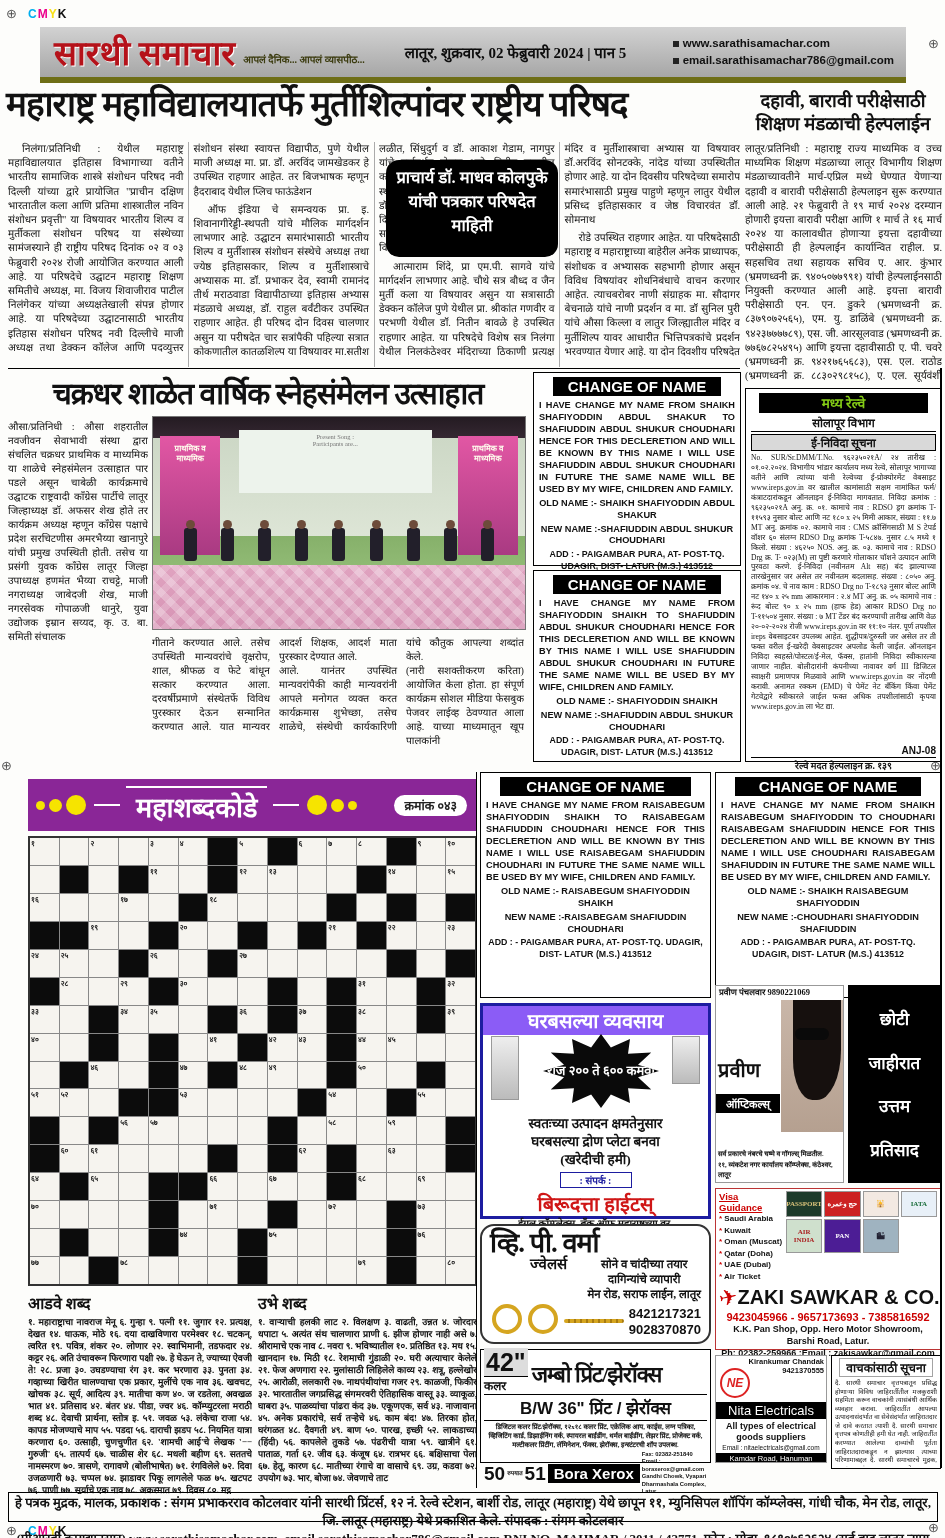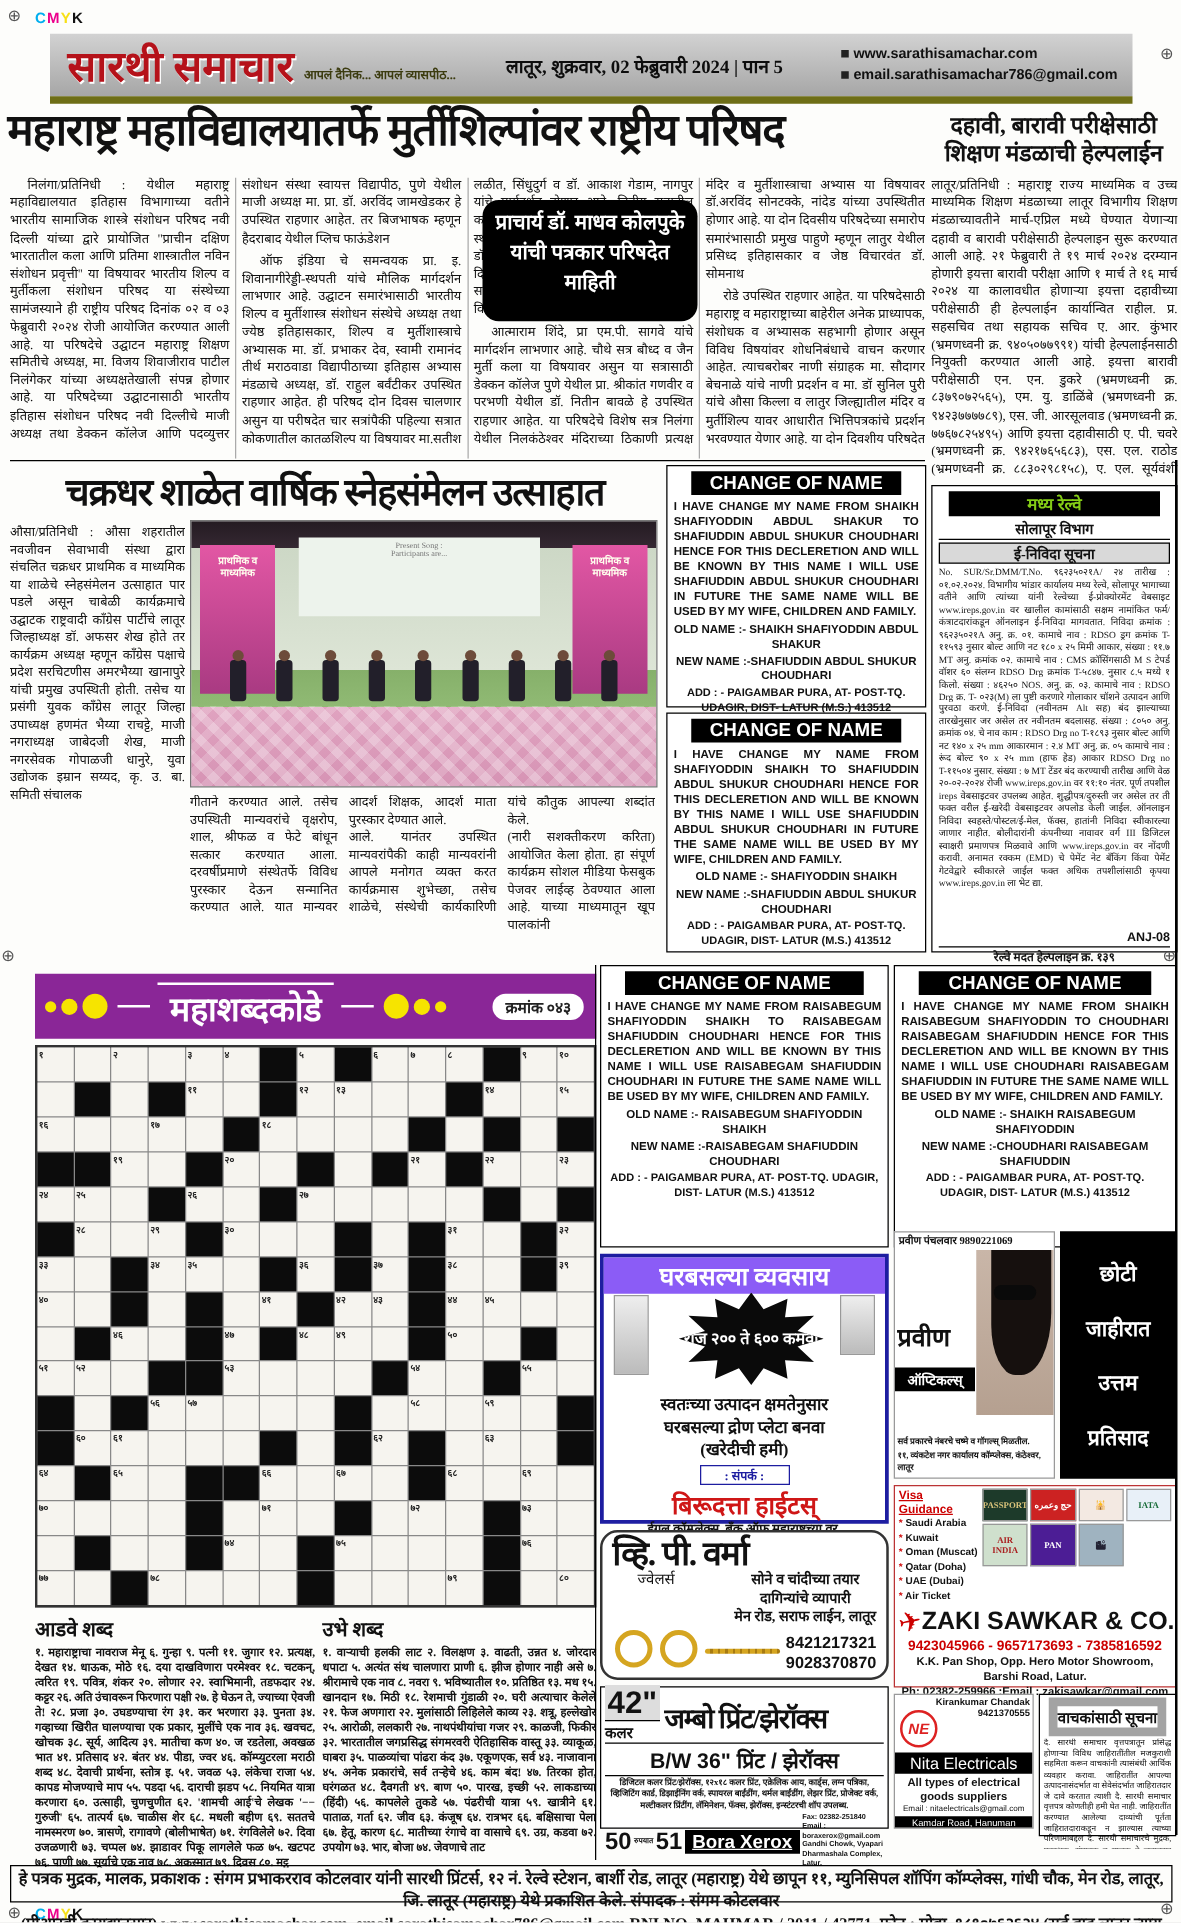--- a/index.html
+++ b/index.html
@@ -106,39 +106,39 @@
   .tower{position:absolute;width:26px;background:linear-gradient(#eee,#bbb);border:1px solid #999;}
   .ghar-l1{margin-top:80px;text-align:center;font-size:13.5px;font-weight:bold;line-height:1.35;}
   .ghar-contact{width:70px;margin:2px auto;border:1.5px solid #1d1da0;text-align:center;font-size:10px;font-weight:bold;color:#1d1da0;}
   .ghar-name{text-align:center;color:#cf1616;font-size:20px;font-weight:bold;}
   .ghar-addr{text-align:center;font-size:10.3px;font-weight:bold;line-height:1.3;}
   .ghar-addr b{color:#1d1da0;font-size:11.5px;}
 
   
   .varma{left:480px;top:1224px;width:231px;height:120px;border:2px solid #333;border-radius:14px;box-sizing:border-box;background:#fff;padding:4px 8px;}
   .varma-name{font-size:27px;font-weight:bold;letter-spacing:-1px;float:left;line-height:1;}
-  .varma-sub{font-size:12px;font-weight:normal;clear:left;float:left;margin-left:20px;line-height:1;}
+  .varma-sub{font-size:15px;font-weight:bold;clear:left;float:left;margin-left:40px;line-height:1;}
   .varma-right{float:right;text-align:center;font-size:11.5px;font-weight:bold;line-height:1.3;}
   .varma-ph{clear:both;text-align:right;font-size:13px;font-weight:bold;font-family:"Liberation Sans",sans-serif;padding-top:4px;line-height:1.25;}
   .gold-strip{position:absolute;left:10px;bottom:8px;width:150px;height:30px;display:flex;align-items:center;gap:6px;}
   .bangle{width:22px;height:22px;border:4px solid #d5a520;border-radius:50%;}
   .chain{width:60px;height:4px;background:repeating-linear-gradient(90deg,#d5a520 0 4px,#a87b10 4px 6px);border-radius:2px;margin-top:3px;}
 
   
   .bora{left:480px;top:1349px;width:231px;height:114px;border:1.6px solid #000;box-sizing:border-box;background:#fff;padding:1px 3px;}
   .bora-top{display:flex;align-items:center;border-bottom:1.5px solid #000;}
   .bora-42{font-size:25px;font-weight:bold;font-family:"Liberation Sans",sans-serif;background:#ddd;line-height:.9;padding:0 2px;}
   .bora-color{font-size:12px;font-weight:bold;border-top:2px solid #000;}
   .bora-title{font-size:22px;font-weight:bold;letter-spacing:-1px;margin-left:4px;white-space:nowrap;}
   .bora-bw{font-size:17px;font-weight:bold;font-family:"Liberation Sans",sans-serif;text-align:center;border-bottom:1.5px solid #000;padding:1px 0;}
   .bora-serv{font-size:6.8px;font-weight:bold;text-align:center;line-height:1.35;padding:1px 0;}
   .bora-bottom{display:flex;align-items:center;gap:2px;}
   .bora-50{font-size:19px;font-weight:bold;font-family:"Liberation Sans",sans-serif;line-height:.9;}
   .bora-tiny{font-size:6px;font-weight:bold;width:26px;line-height:1.2;}
-  .bora-brand{background:#000;color:#fff;font-size:15px;font-weight:bold;font-family:"Liberation Sans",sans-serif;padding:1px 6px;white-space:nowrap;text-decoration:underline;}
+  .bora-brand{background:#000;color:#fff;font-size:15px;font-weight:bold;font-family:"Liberation Sans",sans-serif;padding:1px 6px;white-space:nowrap;}
   .bora-addr{font-size:5.8px;font-weight:bold;font-family:"Liberation Sans",sans-serif;line-height:1.3;}
 
   
   .praveen{left:715px;top:985px;width:129px;height:198px;border:1px solid #999;box-sizing:border-box;background:#fff;overflow:hidden;}
   .pv-top{font-size:8.5px;font-weight:bold;padding:1px 3px;line-height:1.2;}
   .pv-photo{position:absolute;right:0;top:14px;width:62px;height:132px;background:linear-gradient(180deg,#c9b6a8,#b5a090);}
   .pv-hair{position:absolute;right:2px;top:0;width:48px;height:100px;background:#16100e;border-radius:0 0 50% 40%;}
   .pv-glass{position:absolute;right:14px;top:28px;width:34px;height:12px;background:#0a0a0a;border-radius:6px;}
   .pv-name{position:absolute;left:2px;top:70px;font-size:20px;font-weight:bold;color:#111;}
   .pv-sub{position:absolute;left:0px;top:108px;width:64px;background:#000;color:#fff;font-size:11px;font-weight:bold;text-align:center;padding:2px 0;}
@@ -169,21 +169,21 @@
   .nita-owner{text-align:right;font-size:7.5px;font-weight:bold;line-height:1.2;padding:1px 2px;}
   .ne-logo{position:absolute;left:4px;top:12px;width:26px;height:26px;border:2px solid #d22;border-radius:50%;
            color:#d22;font-weight:bold;font-style:italic;font-size:12px;display:flex;align-items:center;justify-content:center;}
   .nita-brand{background:#000;color:#fff;font-size:13px;text-align:center;margin-top:26px;padding:1px 0;}
   .nita-tag{font-size:9px;font-weight:bold;text-align:center;line-height:1.25;margin-top:2px;}
   .nita-email{font-size:6.5px;text-align:center;}
   .nita-addr{background:#000;color:#fff;font-size:7.5px;text-align:center;line-height:1.3;margin-top:2px;padding:1px 0;}
 
   
   .reader{left:831px;top:1355px;width:110px;height:114px;border:1.5px solid #000;box-sizing:border-box;background:#fff;padding:2px 3px;}
-  .reader-title{font-size:12px;font-weight:bold;text-align:center;border:7px solid #a3a3a3;margin:0 4px 2px 4px;}
+  .reader-title{font-size:12px;font-weight:bold;text-align:center;border:1px solid #a3a3a3;margin:0 4px 2px 4px;}
   .reader-body{font-size:6.6px;line-height:1.3;text-align:justify;overflow:hidden;height:88px;}
 
   
   .footer{left:8px;top:1492px;width:930px;height:30px;border:1.6px solid #000;box-sizing:border-box;
           text-align:center;font-size:13px;font-weight:bold;line-height:1.4;padding-top:1px;}
   .rule-v{background:#000;width:2px;}
 </style>
 </head>
 <body>
 
@@ -271,21 +271,21 @@
     <div class="nt">CHANGE OF NAME</div>
     <div class="nb">I HAVE CHANGE MY NAME FROM RAISABEGUM SHAFIYODDIN SHAIKH TO RAISABEGAM SHAFIUDDIN CHOUDHARI HENCE FOR THIS DECLERETION AND WILL BE KNOWN BY THIS NAME I WILL USE RAISABEGAM SHAFIUDDIN CHOUDHARI IN FUTURE THE SAME NAME WILL BE USED BY MY WIFE, CHILDREN AND FAMILY.</div>
     <div class="nc">OLD NAME :- RAISABEGUM SHAFIYODDIN SHAIKH</div>
     <div class="nc">NEW NAME :-RAISABEGAM SHAFIUDDIN CHOUDHARI</div>
     <div class="na">ADD : - PAIGAMBAR PURA, AT- POST-TQ. UDAGIR, DIST- LATUR (M.S.) 413512</div>
   </div>
   <div class="abs notice n4">
     <div class="nt">CHANGE OF NAME</div>
     <div class="nb">I HAVE CHANGE MY NAME FROM SHAIKH RAISABEGUM SHAFIYODDIN TO CHOUDHARI RAISABEGAM SHAFIUDDIN HENCE FOR THIS DECLERETION AND WILL BE KNOWN BY THIS NAME I WILL USE CHOUDHARI RAISABEGAM SHAFIUDDIN IN FUTURE THE SAME NAME WILL BE USED BY MY WIFE, CHILDREN AND FAMILY.</div>
     <div class="nc">OLD NAME :- SHAIKH RAISABEGUM SHAFIYODDIN</div>
-    <div class="nc">NEW NAME :-CHOUDHARI RAISABEGAM SHAFIUDDIN</div>
+    <div class="nc">NEW NAME :-CHOUDHARI SHAFIYODDIN SHAFIUDDIN</div>
     <div class="na">ADD : - PAIGAMBAR PURA, AT- POST-TQ. UDAGIR, DIST- LATUR (M.S.) 413512</div>
   </div>
 
   <div class="abs railway">
     <div class="rw-t1">मध्य रेल्वे</div>
     <div class="rw-t2">सोलापूर विभाग</div>
     <div class="rw-t3">ई-निविदा सूचना</div>
     <div class="rw-body">No. SUR/Sr.DMM/T.No. ९६२३५०२१A/ २४ तारीख : ०१.०२.२०२४. विभागीय भांडार कार्यालय मध्य रेल्वे, सोलापूर भागाच्या वतीने आणि त्यांच्या यांनी रेल्वेच्या ई-प्रोक्योरमेंट वेबसाइट www.ireps.gov.in वर खालील कामांसाठी सक्षम नामांकित फर्म/कंत्राटदारांकडून ऑनलाइन ई-निविदा मागवतात. निविदा क्रमांक : ९६२३५०२१A अनु. क्र. ०१. कामाचे नाव : RDSO ड्रग क्रमांक T- ११५९३ नुसार बोल्ट आणि नट १८० x २५ मिमी आकार, संख्या : ११.७ MT अनु. क्रमांक ०२. कामाचे नाव : CMS क्रॉसिंगसाठी M S टेपर्ड वॉशर ६० संलग्न RDSO Drg क्रमांक T-५८४७. नुसार ८.५ मध्ये १ किलो. संख्या : ४६२५० NOS. अनु. क्र. ०३. कामाचे नाव : RDSO Drg क्र. T- ०२३(M) ला पुष्टी करणारे गोलाकार चॉशने उत्पादन आणि पुरवठा करणे. ई-निविदा (नवीनतम Alt सह) बंद झाल्याच्या तारखेनुसार जर असेल तर नवीनतम बदलासह. संख्या : ८०५० अनु. क्रमांक ०४. चे नाव काम : RDSO Drg no T-१८९३ नुसार बोल्ट आणि नट १४० x २५ mm आकारमान : २.४ MT अनु. क्र. ०५ कामाचे नाव : रूंद बोल्ट ९० x २५ mm (हाफ हेड) आकार RDSO Drg no T-११५०४ नुसार. संख्या : ७ MT टेंडर बंद करण्याची तारीख आणि वेळ २०-०२-२०२४ रोजी www.ireps.gov.in वर ११:१० नंतर. पूर्ण तपशील ireps वेबसाइटवर उपलब्ध आहेत. शुद्धीपत्र/दुरुस्ती जर असेल तर ती फक्त वरील ई-खरेदी वेबसाइटवर अपलोड केली जाईल. ऑनलाइन निविदा स्वहस्ते/पोस्टल/ई-मेल, फॅक्स, हातांनी निविदा स्वीकारल्या जाणार नाहीत. बोलीदारांनी कंपनीच्या नावावर वर्ग III डिजिटल स्वाक्षरी प्रमाणपत्र मिळवावे आणि www.ireps.gov.in वर नोंदणी करावी. अनामत रक्कम (EMD) चे पेमेंट नेट बँकिंग किंवा पेमेंट गेटवेद्वारे स्वीकारले जाईल फक्त अधिक तपशीलांसाठी कृपया www.ireps.gov.in ला भेट द्या.</div>
     <div class="rw-sign">ANJ-08</div>
     <div class="rw-help">रेल्वे मदत हेल्पलाइन क्र. १३९</div>

